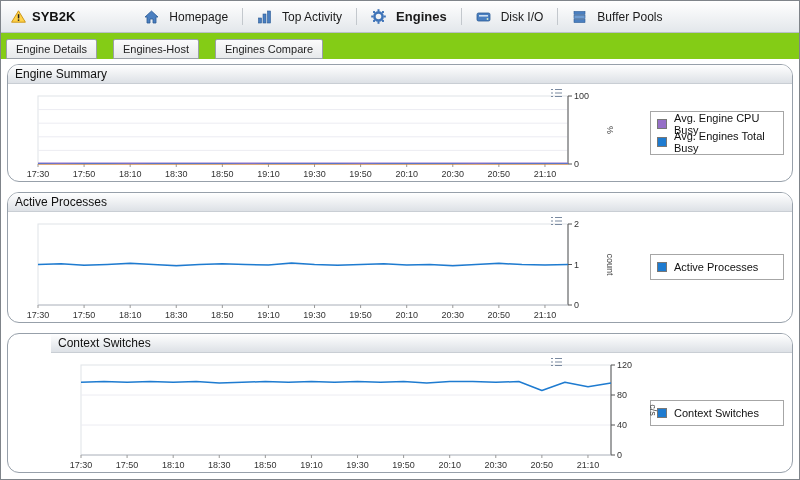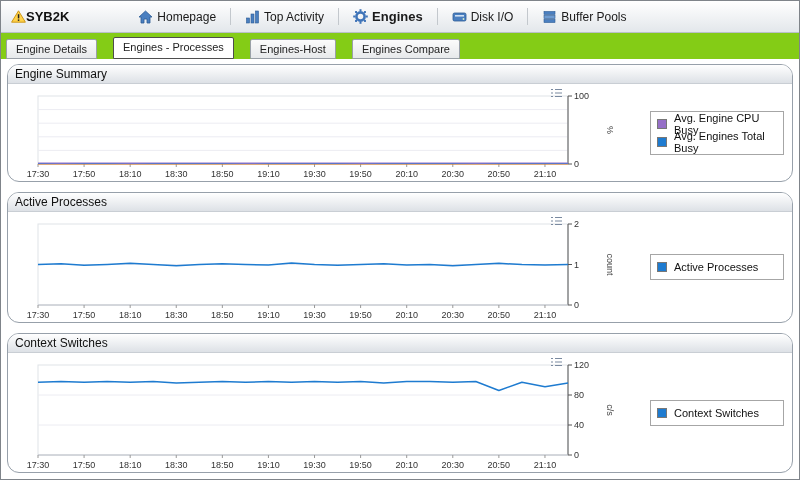--- a/index.html
+++ b/index.html
@@ -13,24 +13,24 @@
     overflow: hidden;
   }
   
   .header {
     height: 32px; flex: 0 0 32px;
     display: flex; align-items: center;
     padding: 0 10px;
     background: linear-gradient(#ffffff, #e3e7eb);
     border-bottom: 1px solid #b9c0c8;
   }
-  .app-title { font-size: 13px; font-weight: bold; color: #111; }
+  .app-title { font-size: 13px; font-weight: bold; color: #111; margin-left: 6px; }
   .nav { display: flex; align-items: center; margin-left: 58px; }
   .nav-item {
-    display: flex; align-items: center; gap: 4px;
+    display: flex; align-items: center; gap: 10px;
     padding: 4px 11px; font-size: 12px; color: #1a1a1a;
     cursor: pointer; border-radius: 3px;
   }
   .nav-item.active { font-weight: bold; font-size: 13px; text-align: center; }
   .nav-sep { width: 1px; height: 17px; background: #c3c8cd; margin: 0 3px; }
   
   .tabs {
     flex: 0 0 26px; display: flex; align-items: flex-end;
     gap: 16px; padding: 4px 5px 0; background: #84cc16;
   }
@@ -39,21 +39,21 @@
     border: 1px solid #9aa0a8; border-radius: 2px 2px 0 0;
     background: linear-gradient(#fbfbfb, #e7e9eb); cursor: pointer;
     white-space: nowrap;
   }
   .tab.active { background: #ffffff; border-color: #4d4d4d; padding-bottom: 5px; }
   
   .panels { flex: 1; display: flex; flex-direction: column; gap: 10px; padding: 5px 6px 6px; background:#fff; }
   .panel { border: 1px solid #97a0aa; border-radius: 12px; overflow: hidden; background: #fff; display:flex; flex-direction:column; }
   .panel-0 { flex: 0 0 118px; }
   .panel-1 { flex: 0 0 131px; }
-  .panel-2 { flex: 1; }
+  .panel-2 { flex: 1; padding-left: 43px; }
   .panel-title {
     flex: 0 0 18px; line-height: 18px; padding: 0 7px;
     font-size: 12px; color: #111;
     background: linear-gradient(#ffffff, #dde1e6);
     border-bottom: 1px solid #c9ced4;
   }
   .panel-body { flex: 1; display: flex; min-height: 0; }
   .chart-area { flex: 1; position: relative; min-width: 0; }
   .chart-canvas { position: absolute; inset: 0; }
   .chart-menu { position: absolute; top: 1px; right: 50px; width: 14px; height: 13px; cursor: pointer; }
@@ -136,21 +136,20 @@
               <rect x="2" y="9.5" width="11" height="3" fill="#4a7fc0" stroke="#2b5a94" stroke-width="0.6"></rect>
             </svg>
         </span>
         <span>Buffer Pools</span>
       </div>
     </div>
   </div>
 
   <div class="tabs">
     <div class="tab">Engine Details</div>
-    <div class="tab active">Engines - Processes</div>
     <div class="tab">Engines-Host</div>
     <div class="tab">Engines Compare</div>
   </div>
 
   <div class="panels">
 
     <div class="panel panel-0">
       <div class="panel-title">Engine Summary</div>
       <div class="panel-body">
         <div class="chart-area">

